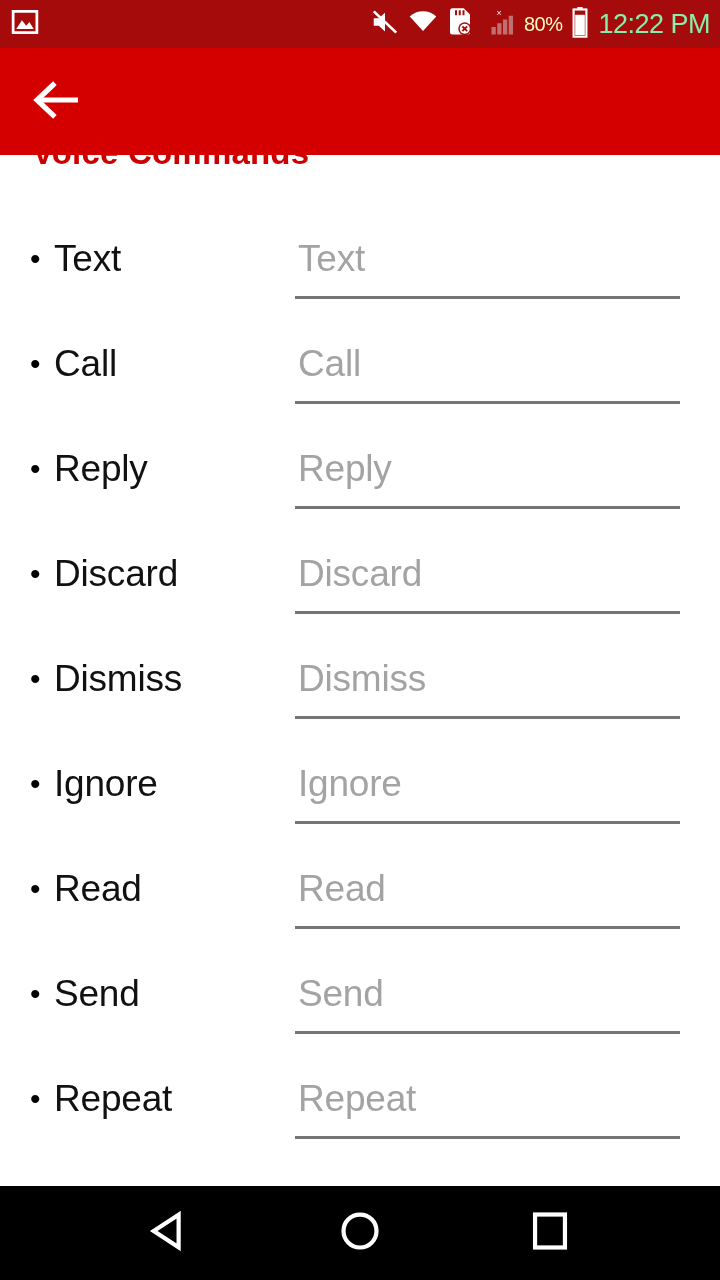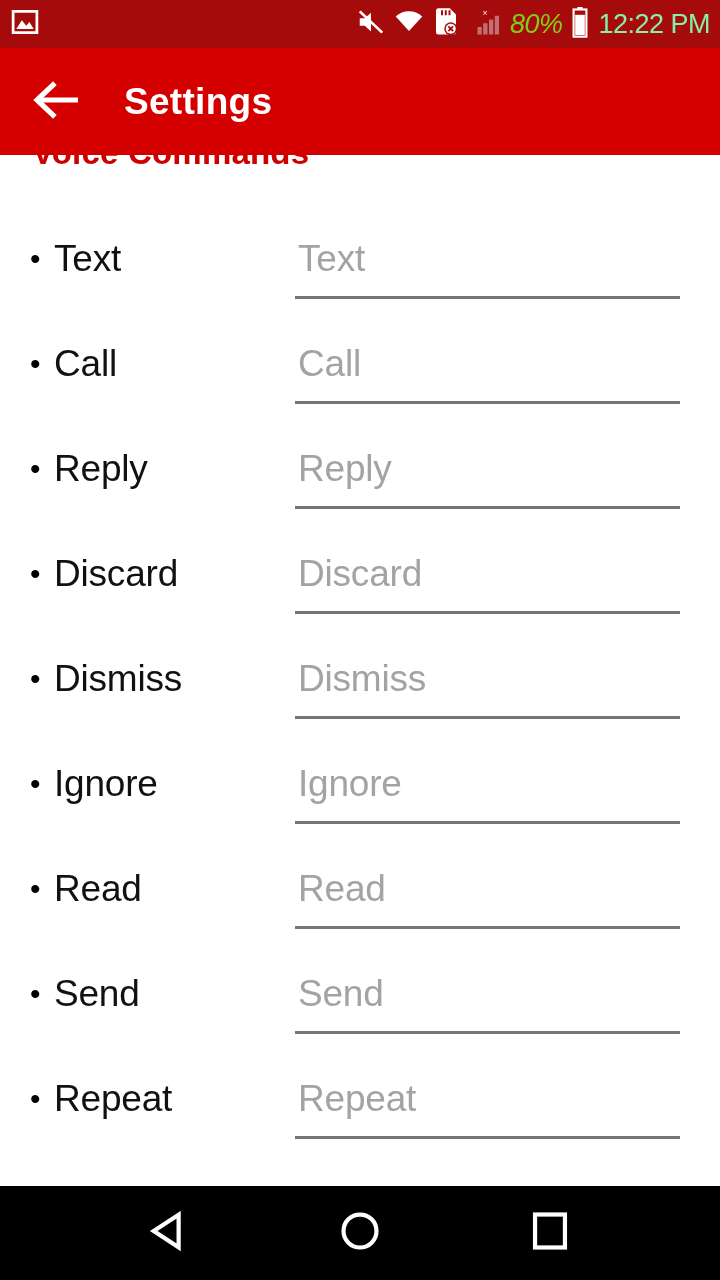--- a/index.html
+++ b/index.html
@@ -17,23 +17,22 @@
     background:#a60b0b;
     display:flex; align-items:center;
   }
   #status-left { display:flex; align-items:center; padding-left:10px; }
   #status-right {
     margin-left:auto; display:flex; align-items:center;
     padding-right:10px; gap:8px;
   }
   .sb-icon { display:block; }
   #battery-pct {
-    color:#84cc16; font-size:27px; font-weight:400; letter-spacing:-0.5px;
+    color:#fef9c3; font-size:20px; font-weight:400; letter-spacing:-0.5px;
     line-height:1;
-    font-style:italic;
   }
   #clock {
     color:#86efac; font-size:27px; font-weight:400; letter-spacing:-0.5px;
     line-height:1;
   }
 
   
   #app-bar {
     position:absolute; top:48px; left:0; width:720px; height:107px;
     background:#d40000; z-index:5;
@@ -161,21 +160,20 @@
 
   <div id="app-bar">
     <div id="back-button">
       <span>
         <svg width="52" height="40" viewBox="0 0 26 20">
           <line x1="2.5" y1="10" x2="23" y2="10" stroke="#ffffff" stroke-width="2.6"></line>
           <polyline points="10.5,2.5 2.5,10 10.5,17.5" fill="none" stroke="#ffffff" stroke-width="2.6" stroke-linecap="square" stroke-linejoin="miter"></polyline>
         </svg>
       </span>
     </div>
-    <div id="app-bar-title">Settings</div>
   </div>
 
   <div id="content">
 
     <div id="section-title">Voice Commands</div>
 
     <div id="rows">
 
       <div class="row">
         <div class="row-label-col">

